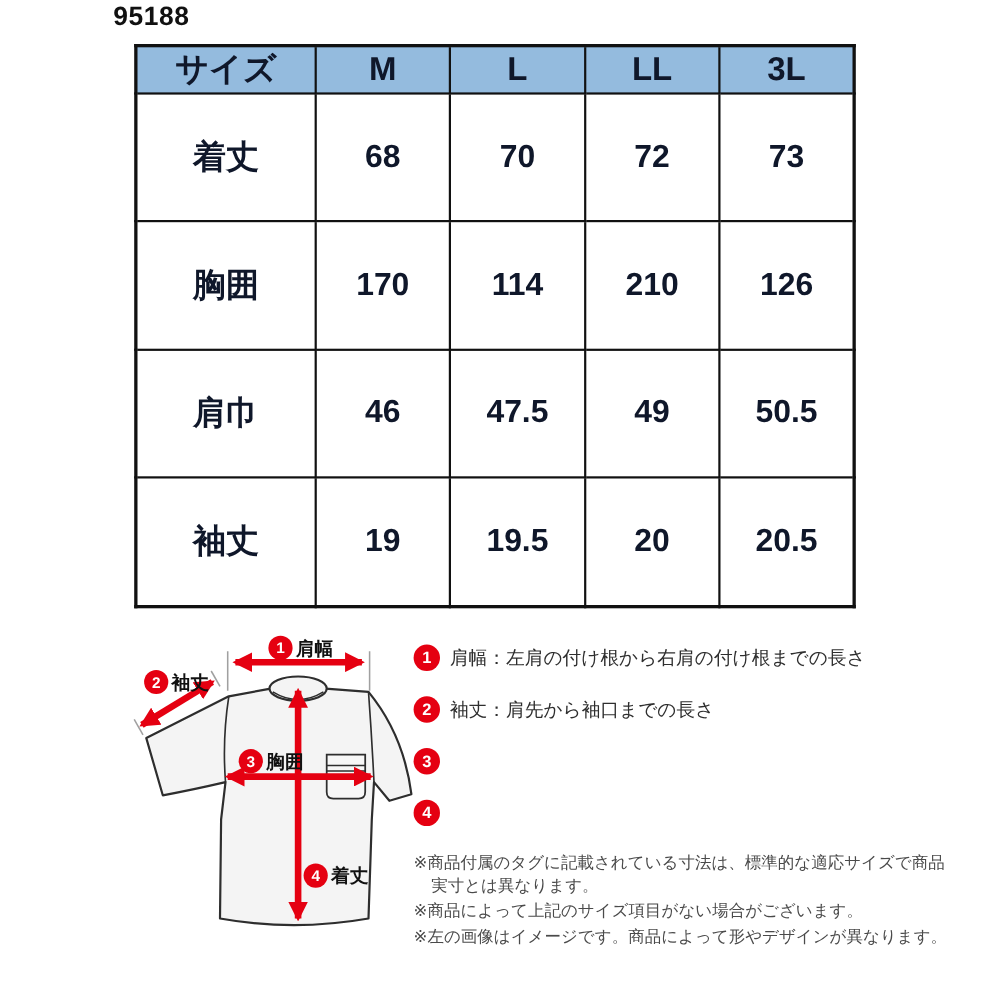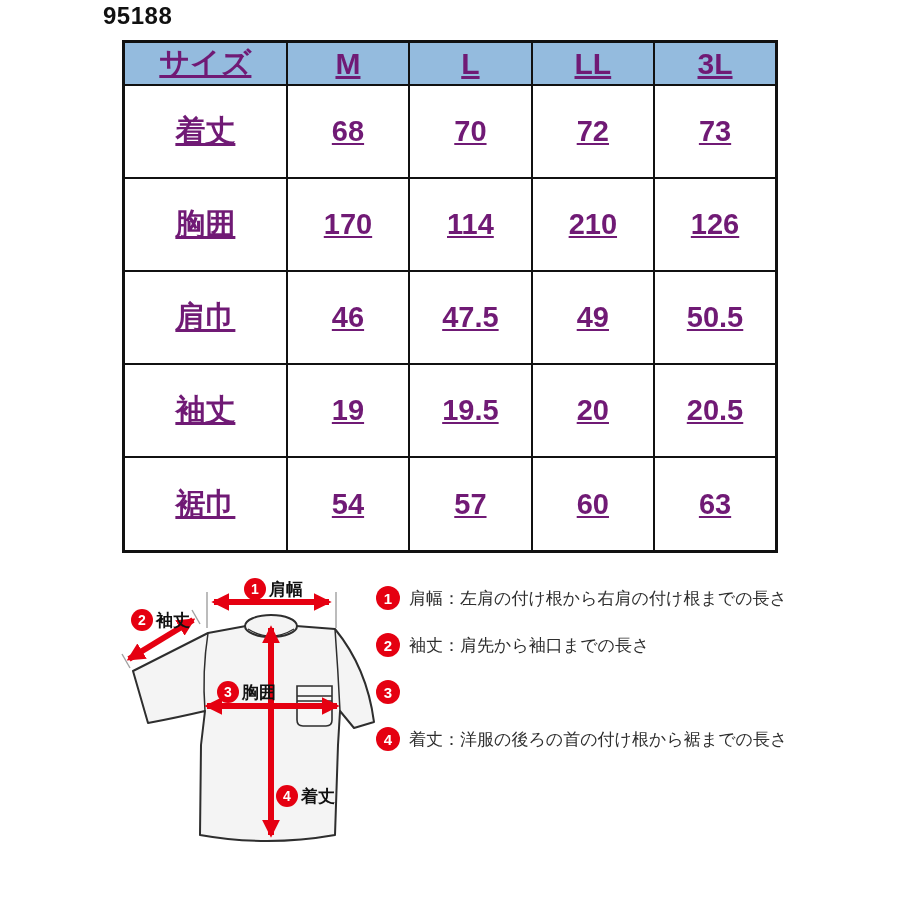--- a/index.html
+++ b/index.html
@@ -12,21 +12,21 @@
     position:absolute;left:103px;top:2px;
     font-size:24px;font-weight:bold;color:#111;letter-spacing:.5px;
   }
   table.size-table{
     position:absolute;left:122px;top:40px;width:656px;height:513px;
     border-collapse:collapse;table-layout:fixed;
     border:3px solid #111;
   }
   table.size-table th,table.size-table td{
     border:2px solid #111;text-align:center;vertical-align:middle;
-    color:#701a75;padding:0;text-decoration:underline;
+    color:#0f172a;padding:0;
   }
   table.size-table th{
     background:#94bbde;font-size:30px;font-weight:bold;
   }
   table.size-table td.rowlabel{font-size:30px;font-weight:bold;}
   table.size-table td.val{font-size:29px;font-weight:bold;margin-top:16px;}
   col.c-label{width:25%;}
   col.c-size{width:18.75%;}
 
   .diagram{position:absolute;left:95px;top:570px;width:300px;height:310px;}
@@ -89,27 +89,20 @@
       <td class="val">49</td>
       <td class="val">50.5</td>
     </tr>
     <tr>
       <td class="rowlabel">袖丈</td>
       <td class="val">19</td>
       <td class="val">19.5</td>
       <td class="val">20</td>
       <td class="val">20.5</td>
     </tr>
-    <tr>
-      <td class="rowlabel">裾巾</td>
-      <td class="val">54</td>
-      <td class="val">57</td>
-      <td class="val">60</td>
-      <td class="val">63</td>
-    </tr>
   </tbody>
 </table>
 
 <div class="diagram">
   <svg width="300" height="310" viewBox="0 0 300 310" xmlns="http://www.w3.org/2000/svg">
     <defs>
       <marker id="ah" viewBox="0 0 10 10" refX="8.5" refY="5" markerWidth="3" markerHeight="3" orient="auto-start-reverse">
         <path d="M0,0 L10,5 L0,10 Z" fill="#e50011"></path>
       </marker>
     </defs>
@@ -168,15 +161,19 @@
   </div>
   <div class="legend-item">
     <span class="badge">2</span>
     <span class="legend-text">袖丈：肩先から袖口までの長さ</span>
   </div>
   <div class="legend-item">
     <span class="badge">3</span>
   </div>
   <div class="legend-item">
     <span class="badge">4</span>
-    <span class="legend-text">着丈：洋服の後ろの首の付け根から裾までの長さ</span>
+  </div>
+  <div class="notes">
+    <p>※商品付属のタグに記載されている寸法は、標準的な適応サイズで商品実寸とは異なります。</p>
+    <p>※商品によって上記のサイズ項目がない場合がございます。</p>
+    <p>※左の画像はイメージです。商品によって形やデザインが異なります。</p>
   </div>
 </div>
 
 </body></html>

